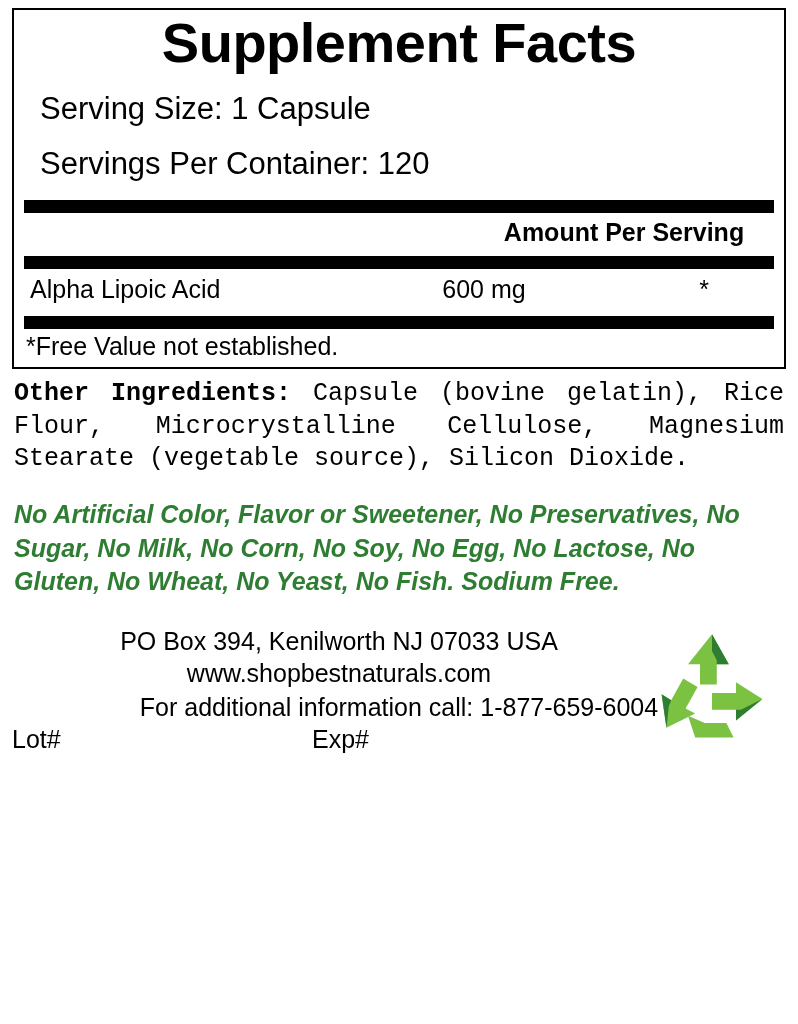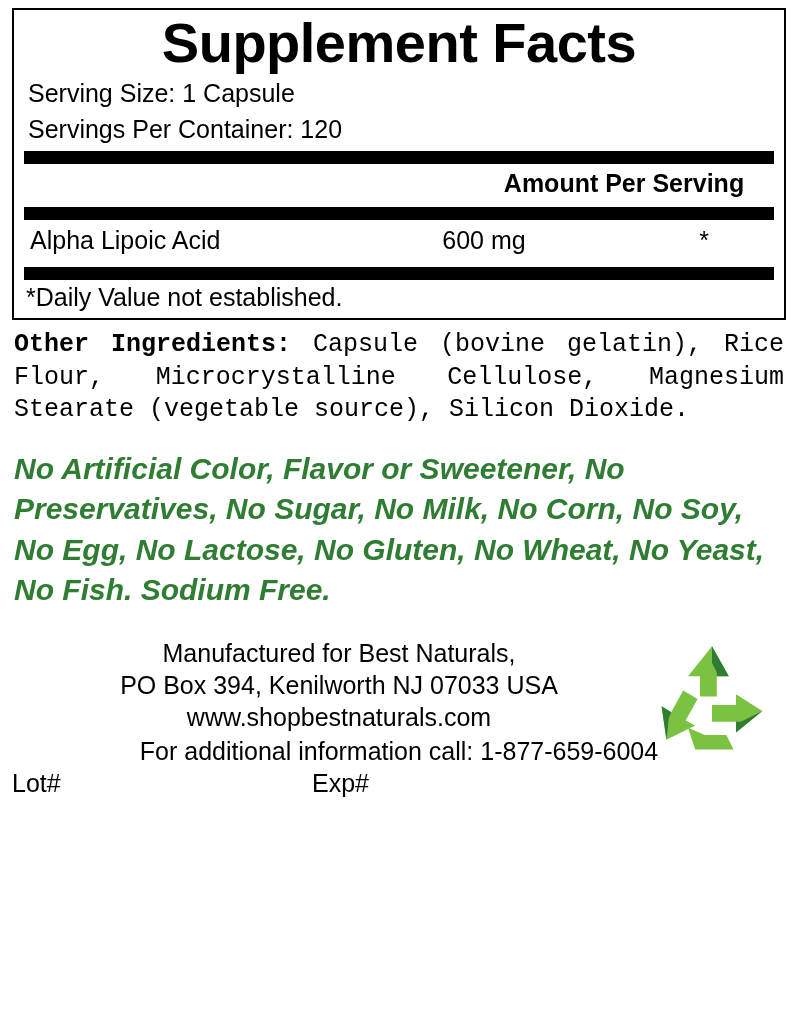--- a/index.html
+++ b/index.html
@@ -30,23 +30,23 @@
   }
   .facts-title {
     font-size: 56px;
     font-weight: bold;
     line-height: 1.05;
     letter-spacing: -0.5px;
     text-align: center;
     margin: 0 0 2px 0;
   }
   .serving-line {
-    font-size: 25px;
+    font-size: 31px;
     line-height: 1.28;
-    margin: 4px;
+    margin: 16px;
   }
   .rule-thick {
     height: 13px;
     background: #000;
     margin: 6px 0 0 0;
   }
   .head-row {
     display: flex;
     align-items: flex-start;
     justify-content: flex-end;
@@ -111,21 +111,21 @@
   .suggested .label {
     color: #2f7d32;
     font-weight: bold;
   }
 
   
   .claims {
     color: #2f7d32;
     font-style: italic;
     font-weight: bold;
-    font-size: 30px;
+    font-size: 25px;
     line-height: 1.35;
     margin: 22px 2px 0 2px;
   }
 
   
   .manu-wrap {
     position: relative;
     margin-top: 26px;
   }
   .manu {
@@ -176,33 +176,32 @@
     <div class="rule-thick"></div>
 
     <div class="nutrient-row">
       <div class="nutrient-name">Alpha Lipoic Acid</div>
       <div class="nutrient-amount">600 mg</div>
       <div class="nutrient-dv">*</div>
     </div>
 
     <div class="rule-thick"></div>
 
-    <div class="footnote">*Daily Value not established.</div>
+    <div class="footnote">*Free Value not established.</div>
   </div>
 
   <div class="other-ing">
     <b>Other Ingredients:</b>
     <span>Capsule (bovine gelatin), Rice Flour, Microcrystalline Cellulose, Magnesium Stearate (vegetable source), Silicon Dioxide.</span>
   </div>
 
 
   <div class="claims">No Artificial Color, Flavor or Sweetener, No Preservatives, No Sugar, No Milk, No Corn, No Soy, No Egg, No Lactose, No Gluten, No Wheat, No Yeast, No Fish. Sodium Free.</div>
 
   <div class="manu-wrap">
-    <div class="manu">Manufactured for Best Naturals,</div>
     <div class="manu">PO Box 394, Kenilworth NJ 07033 USA</div>
     <div class="manu">www.shopbestnaturals.com</div>
     <div class="contact">For additional information call: 1-877-659-6004</div>
     <div class="lot-row">
       <div class="lot">Lot#</div>
       <div class="exp">Exp#</div>
     </div>
 
     <svg class="recycle" viewBox="0 0 100 100">
       <g>

